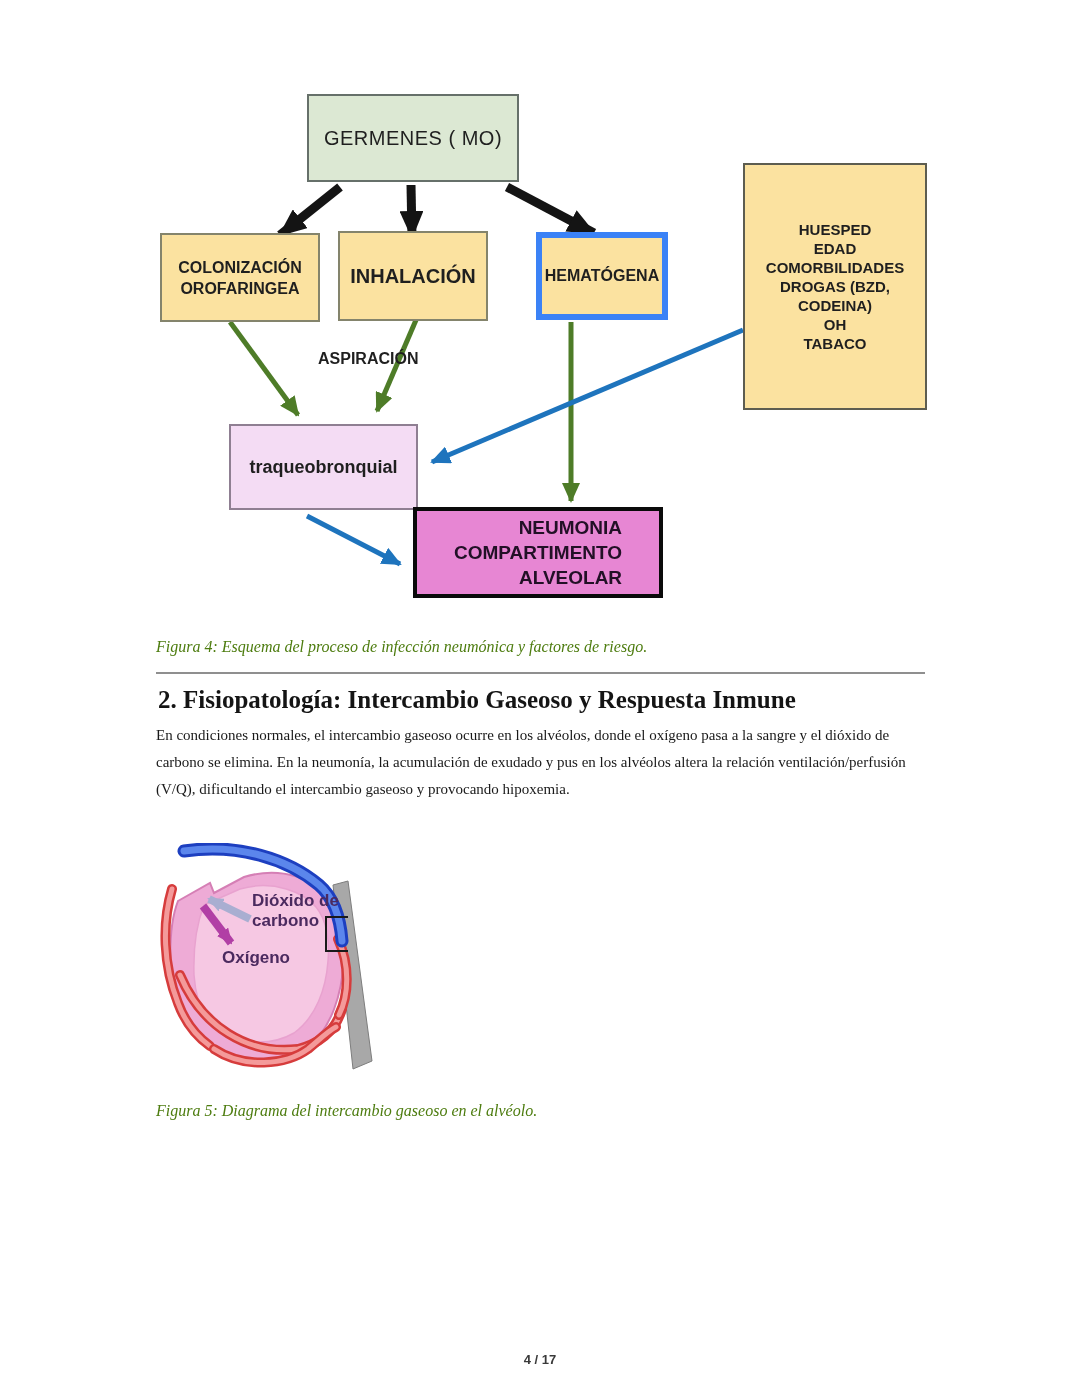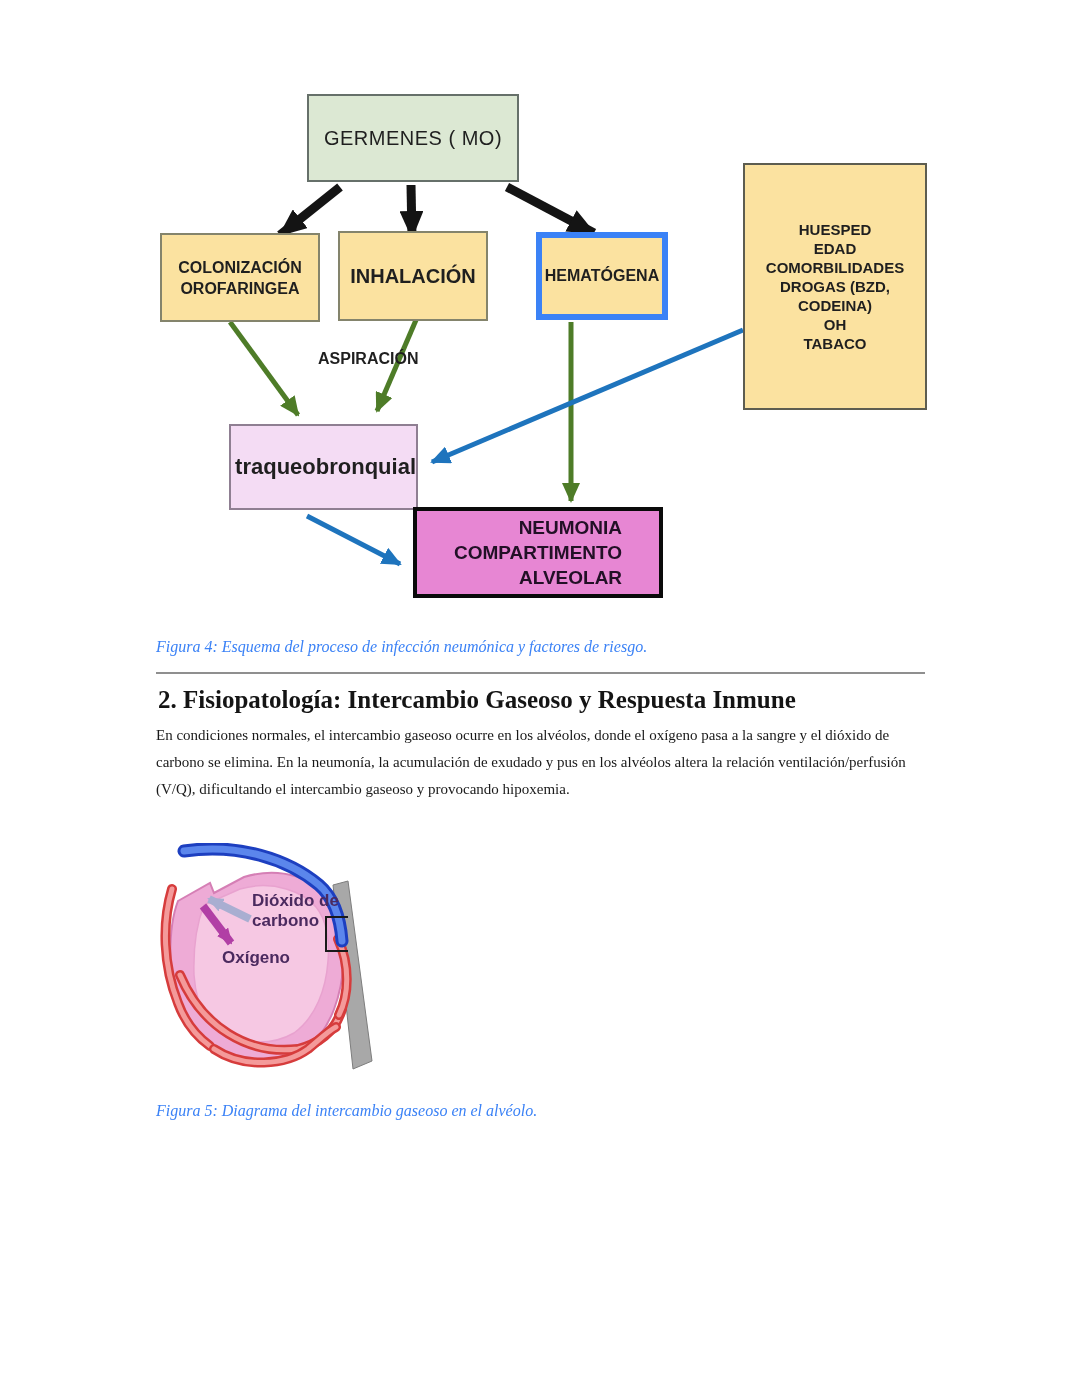--- a/index.html
+++ b/index.html
@@ -18,33 +18,33 @@
             border:2px solid #84846c;font-size:16px;line-height:21px;}
   .inhalacion{left:338px;top:231px;width:150px;height:90px;background:var(--box-yellow);
             border:2px solid #84846c;font-size:20px;}
   .hematogena{left:536px;top:232px;width:132px;height:88px;background:var(--box-yellow);
             border:6px solid #3b82f6;font-size:16px;}
   .huesped{left:743px;top:163px;width:184px;height:247px;background:var(--box-yellow);
             border:2px solid #5d5d50;font-size:15px;line-height:19px;}
   .aspiracion{left:290px;top:350px;font-family:"Liberation Sans",sans-serif;
             font-weight:bold;font-size:16px;color:#1f1f1f;margin-left:28px;}
   .traqueo{left:229px;top:424px;width:189px;height:86px;background:var(--box-lavender);
-            border:2px solid #8f7f92;font-size:22px;justify-content:flex-end;}
+            border:2px solid #8f7f92;font-size:18px;}
   .neumonia{left:413px;top:507px;width:250px;height:91px;background:var(--box-magenta);
             border:4px solid #0a0a0a;font-size:19px;line-height:25px;color:#221026;text-align:right;}
 
   .arrow-black{stroke:var(--arrow-black);stroke-width:9;}
   .arrow-green{stroke:var(--arrow-green);stroke-width:5;}
   .arrow-blue{stroke:var(--arrow-blue);stroke-width:5;}
   .mk-black{fill:var(--arrow-black);}
   .mk-green{fill:var(--arrow-green);}
   .mk-blue{fill:var(--arrow-blue);}
 
   
-  .figcaption{font-style:italic;font-size:16px;color:#3b82f6;}
+  .figcaption{font-style:italic;font-size:16px;color:#4d7c0f;}
   .rule{left:156px;top:672px;width:769px;border-top:2px solid #8f8f8f;height:0;}
   .heading{left:158px;top:686px;font-weight:bold;font-size:25px;color:#141414;}
   .body-text{left:156px;top:722px;width:784px;font-size:15px;line-height:27px;color:#191919;}
   .pagenum{left:0;top:1352px;width:1080px;text-align:center;
            font-family:"Liberation Sans",sans-serif;font-weight:bold;font-size:13px;color:#3a3a3a;}
 
   
   .illu{left:156px;top:843px;width:255px;height:238px;}
   .illu-label{position:absolute;font-family:"Liberation Sans",sans-serif;font-weight:bold;
               font-size:17px;line-height:20px;color:var(--label-purple);white-space:pre-line;}
@@ -157,14 +157,15 @@
       <line x1="94" y1="76" x2="53" y2="56" stroke="#a9aed1" stroke-width="8" marker-end="url(#mGray)"></line>
       <line x1="47" y1="63" x2="75" y2="100" stroke="#b13fa5" stroke-width="8" marker-end="url(#mPurple)"></line>
     </svg>
     <div class="illu-label co2-label">Dióxido de
 carbono</div>
     <div class="illu-label o2-label">Oxígeno</div>
   </div>
 
   <div class="abs figcaption" style="left:156px;top:1102px;">Figura 5: Diagrama del intercambio gaseoso en el alvéolo.</div>
 
+  <div class="abs pagenum">4 / 17</div>
 
 </div>
 
 </body></html>

